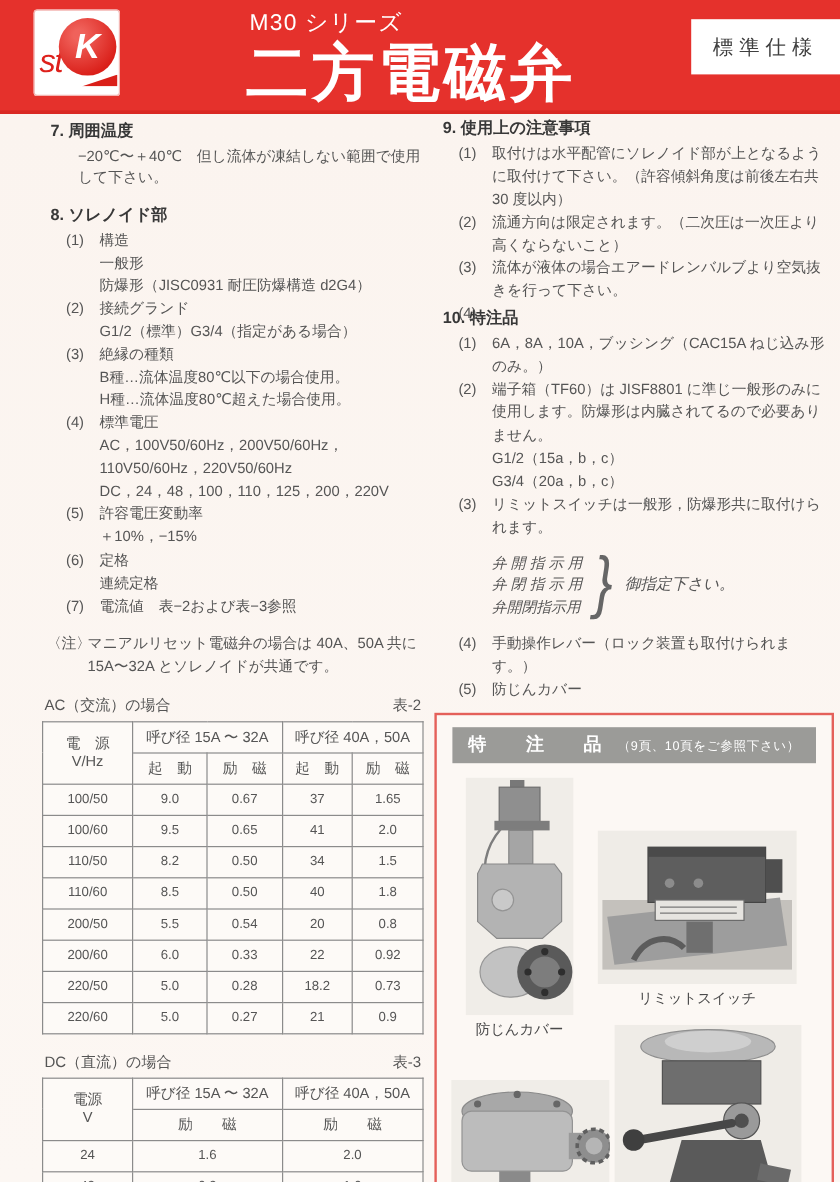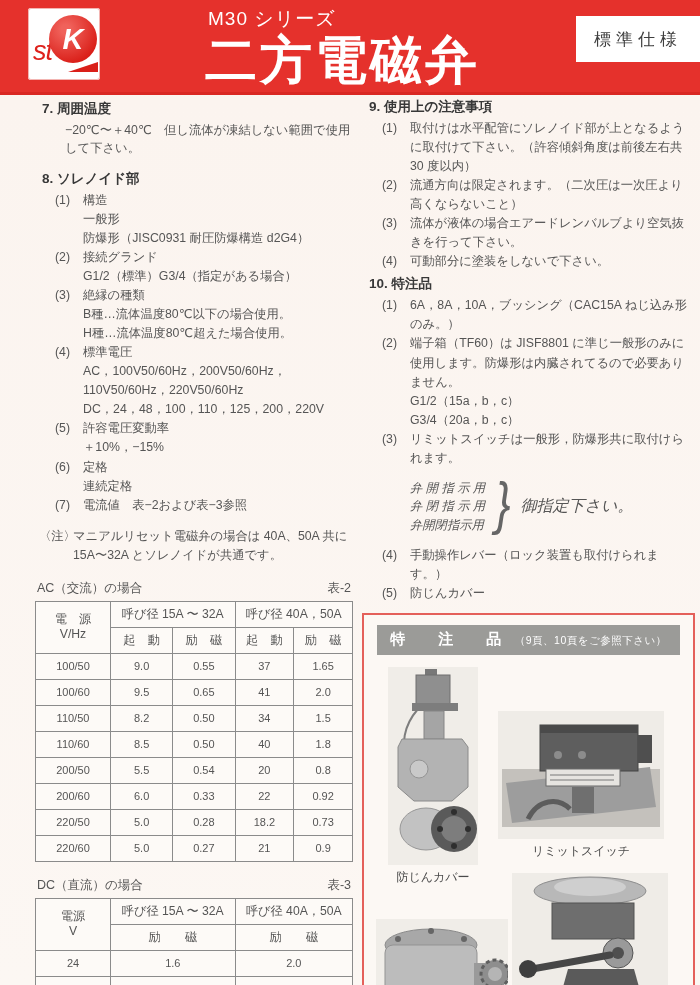--- a/index.html
+++ b/index.html
@@ -43,21 +43,21 @@
   table.dtable th,table.dtable td{border:1px solid #8b8b8b;text-align:center;font-weight:normal;
     font-size:11px;color:#555;padding:3px 2px;height:19px;}
   table.dtable .c1{width:70px;}
   table.dtable thead th{font-size:12.2px;}
   .h2line div{line-height:1.25;}
 
   
   .bracket-group{display:flex;align-items:center;gap:10px;margin:1px 0 2px 0;font-style:italic;}
   .bg-lines div{line-height:1.5;}
   .bg-brace{font-size:46px;font-weight:200;color:#666;transform:scaleY(1.25);padding-bottom:4px;}
-  .bg-note{font-size:16px;color:#555;}
+  .bg-note{font-size:13px;color:#555;}
 
   
   .pbox{margin-top:10px;position:relative;height:433px;border:2.5px solid #e4605a;background:#fcf8f4;box-sizing:border-box;}
   .pbar{margin:10px 13px 15px 13px;background:#9b9b98;color:#fff;text-align:center;padding:5px 0 6px 0;}
   .pbar .t{font-size:15px;font-weight:bold;letter-spacing:9px;}
   .pbar .s{font-size:10.5px;letter-spacing:0.5px;}
   .ph{position:absolute;}
   .cap{position:absolute;font-size:12px;color:#4a4a4a;text-align:center;line-height:1.35;}
   .ph1{left:24px;top:52px;width:90px;height:198px;}
   .cap1{left:14px;top:254px;width:110px;}
@@ -153,21 +153,21 @@
           <th>起　動</th>
           <th>励　磁</th>
           <th>起　動</th>
           <th>励　磁</th>
         </tr>
       </thead>
       <tbody>
           <tr>
             <td>100/50</td>
             <td>9.0</td>
-            <td>0.55</td>
+            <td>0.67</td>
             <td>37</td>
             <td>1.65</td>
           </tr>
           <tr>
             <td>100/60</td>
             <td>9.5</td>
             <td>0.65</td>
             <td>41</td>
             <td>2.0</td>
           </tr>
@@ -261,21 +261,20 @@
       <div class="item">
         <span class="num">(2)</span>
         <span>流通方向は限定されます。（二次圧は一次圧より高くならないこと）</span>
       </div>
       <div class="item">
         <span class="num">(3)</span>
         <span>流体が液体の場合エアードレンバルブより空気抜きを行って下さい。</span>
       </div>
       <div class="item">
         <span class="num">(4)</span>
-        <span>可動部分に塗装をしないで下さい。</span>
       </div>
     </div>
 
     <h3 class="sec">10. 特注品</h3>
     <div class="sec-items">
       <div class="item">
         <span class="num">(1)</span>
         <span>6A，8A，10A，ブッシング（CAC15A ねじ込み形のみ。）</span>
       </div>
       <div class="item">

